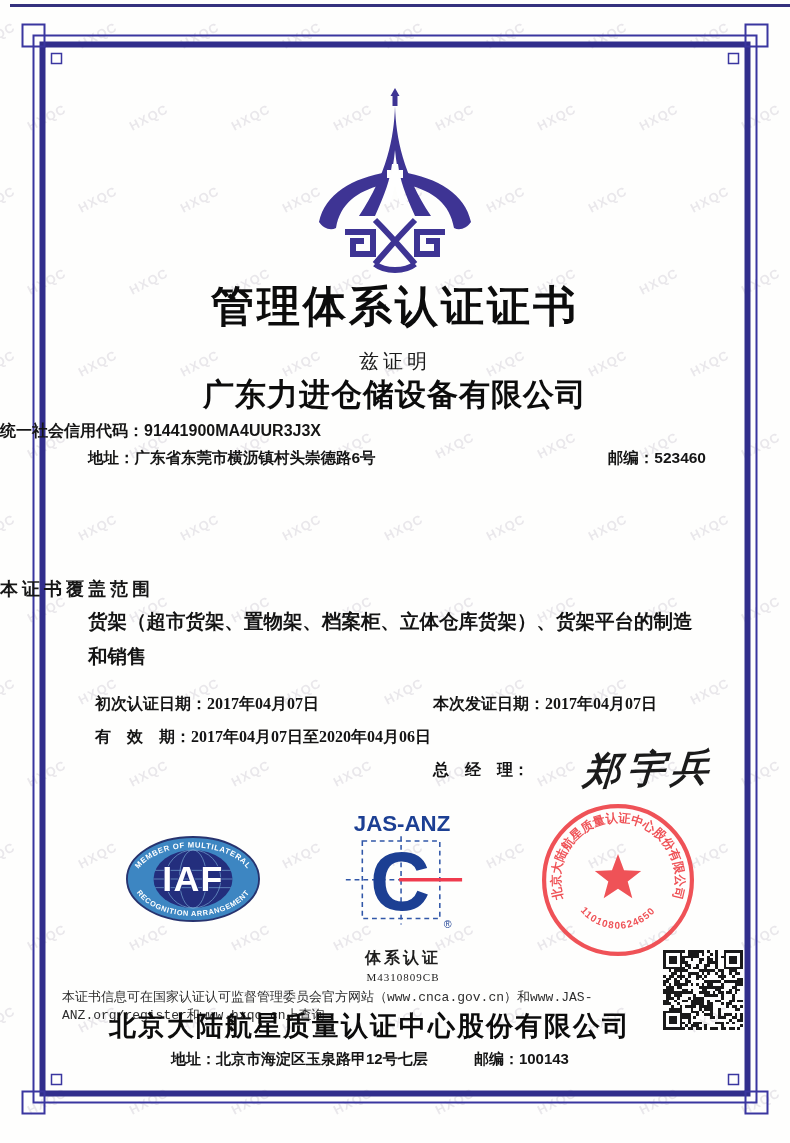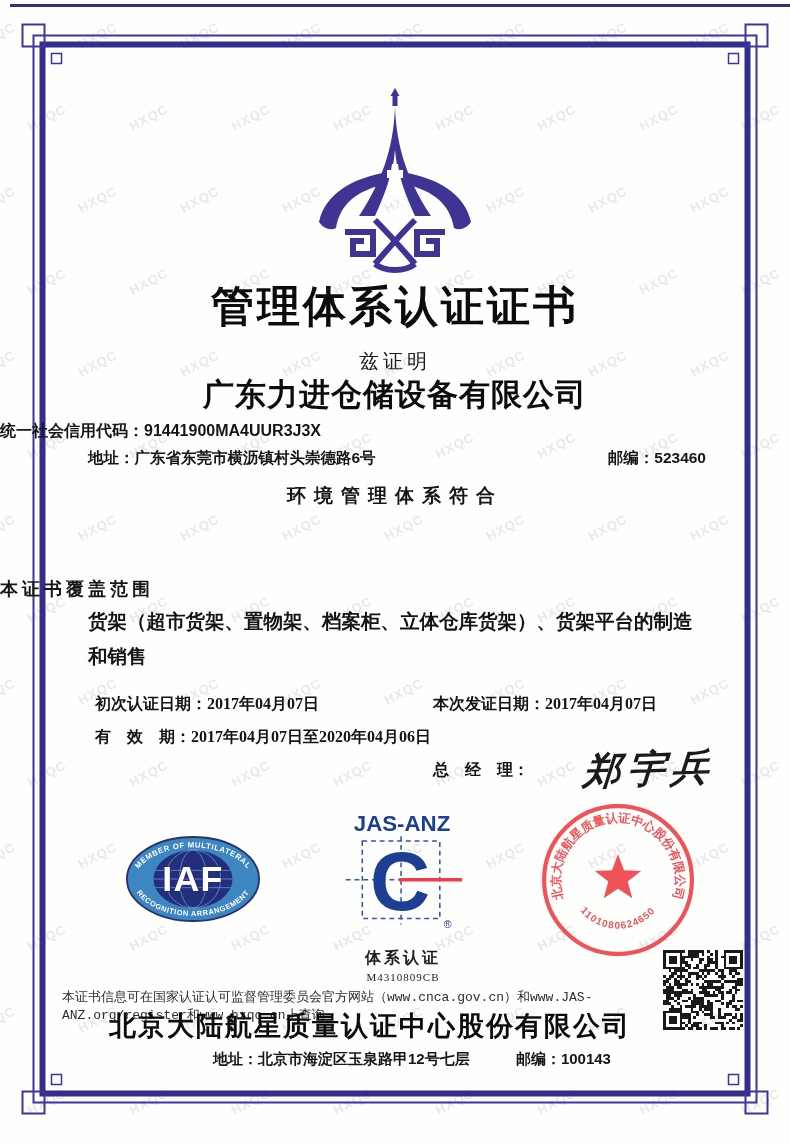--- a/index.html
+++ b/index.html
@@ -41,21 +41,21 @@
   .jasanz{position:absolute;left:340px;top:812px;width:126px;text-align:center;}
   .jasanz-caption{font-size:16px;font-weight:700;letter-spacing:3px;color:#1d1d1d;margin-top:8px;}
   .jasanz-number{font-size:11px;letter-spacing:1px;color:#222;margin-top:2px;}
   .seal{position:absolute;left:538px;top:800px;width:160px;height:160px;opacity:.92;mix-blend-mode:multiply;z-index:4;}
 
   .note1{position:absolute;top:966px;left:60px;width:600px;text-align:center;font-size:13px;color:#2e2e2e;}
   .note2{position:absolute;top:988px;left:62px;width:600px;text-align:left;font-size:13px;color:#2e2e2e;font-family:Liberation Mono, monospace;}
   .issuer{position:absolute;top:1008px;left:0;width:740px;text-align:center;
       font-family:"Liberation Sans",sans-serif;font-weight:800;font-size:27px;letter-spacing:2px;color:#0c0c0c;}
   .footer-addr{position:absolute;top:1050px;left:0;width:740px;text-align:center;
-      font-family:"Liberation Sans",sans-serif;font-weight:700;font-size:15px;color:#151515;padding-left:42px;}
+      font-family:"Liberation Sans",sans-serif;font-weight:700;font-size:15px;color:#151515;}
   .footer-addr .gap{display:inline-block;width:42px;}
   .qr{position:absolute;left:663px;top:950px;width:80px;height:80px;z-index:5;}
 </style>
 </head>
 <body>
 
 <div class="page">
 
   <div class="scan-line"></div>
   <div class="watermark" id="watermark">
@@ -217,21 +217,20 @@
     <div class="company">广东力进仓储设备有限公司</div>
     <div class="credit">
       <span>统一社会信用代码：</span><span>91441900MA4UUR3J3X</span>
     </div>
 
     <div class="addr-row">
       <span><span>地址：</span><span>广东省东莞市横沥镇村头崇德路6号</span></span>
       <span><span>邮编：</span><span>523460</span></span>
     </div>
 
-    <div class="system-line">环境管理体系符合</div>
     <div class="scope-heading">本证书覆盖范围</div>
     <div class="scope-text">货架（超市货架、置物架、档案柜、立体仓库货架）、货架平台的制造和销售</div>
 
     <div class="details">
       <div class="detail-row">
         <span><span>初次认证日期：</span><span>2017年04月07日</span></span>
         <span class="col2"><span>本次发证日期：</span><span>2017年04月07日</span></span>
       </div>
       <div class="detail-row">
         <span><span>有　效　期：</span><span>2017年04月07日至2020年04月06日</span></span>

